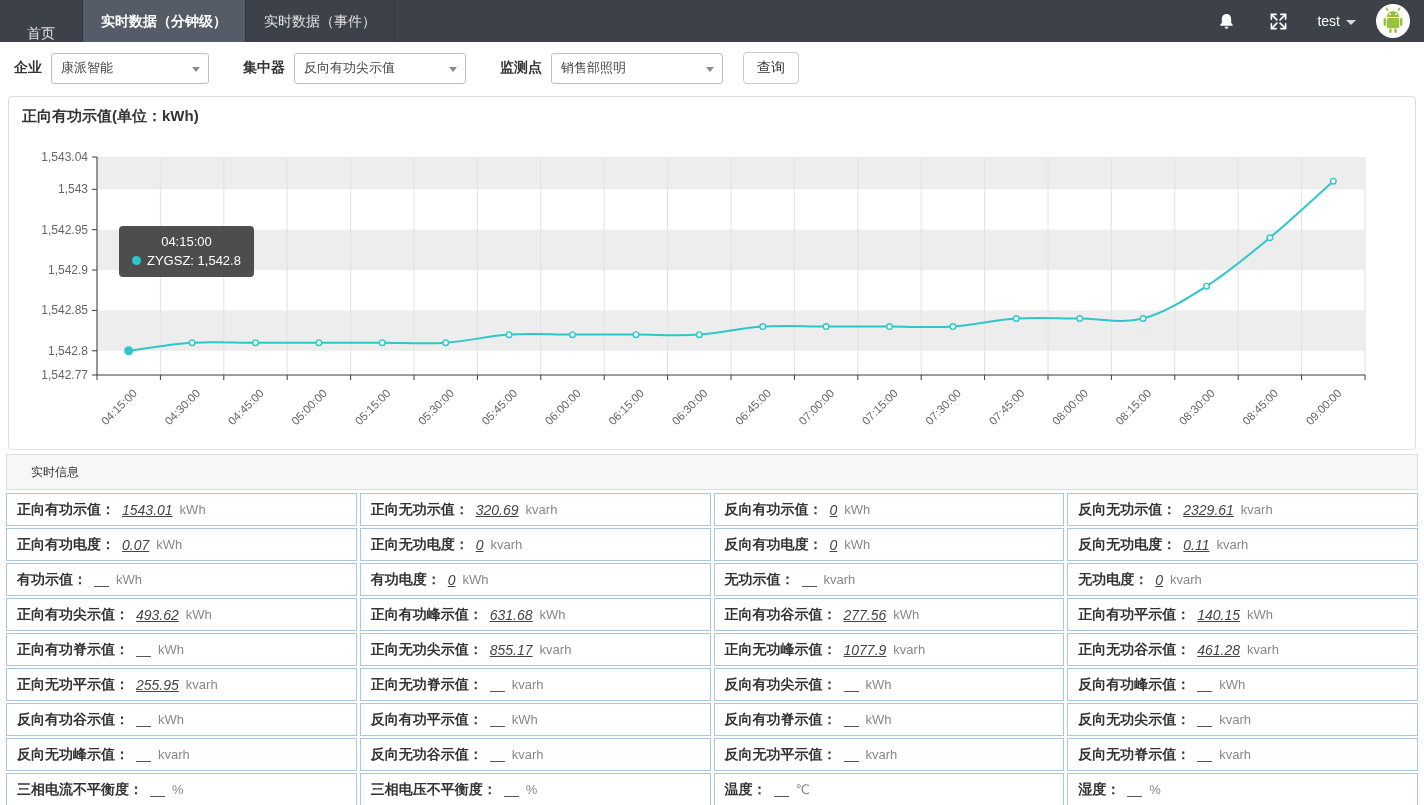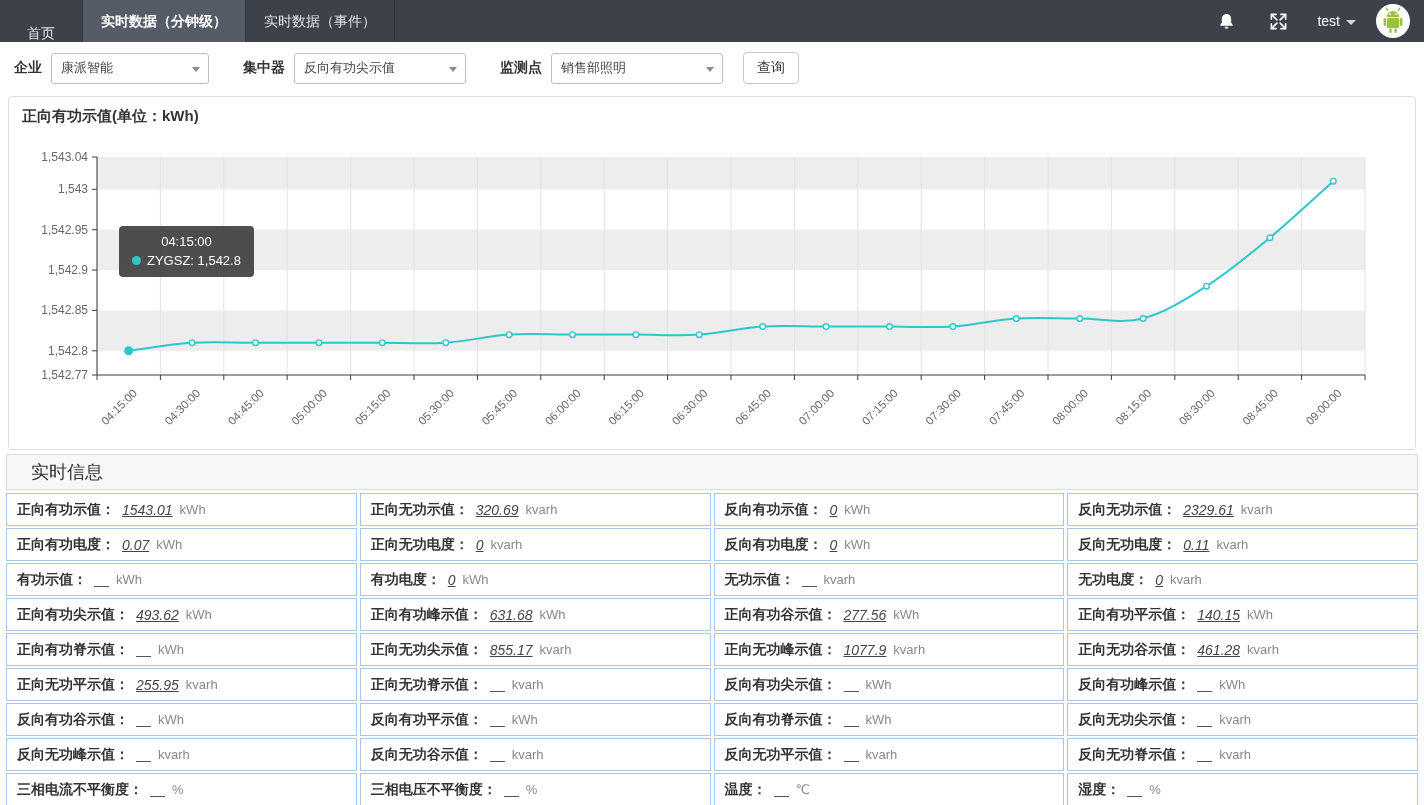--- a/index.html
+++ b/index.html
@@ -44,21 +44,21 @@
   #chart-svg text { font-family:"Liberation Sans","DejaVu Sans",sans-serif; }
   .tooltip { position:absolute; left:110px; top:129px; background:rgba(50,50,50,0.86);
     border-radius:4px; padding:6px 13px 7px; color:#fff; font-size:13px; line-height:19px;
     pointer-events:none; white-space:nowrap; }
   .tooltip .t-time { text-align:center; }
   .t-dot { display:inline-block; width:9px; height:9px; border-radius:50%; margin-right:6px; }
 
   
   .info-panel { margin:4px 6px 0; }
   .info-header { height:36px; line-height:34px; border:1px solid #ddd; background:#f7f7f7;
-    padding-left:24px; font-size:18px; color:#333; }
+    padding-left:24px; font-size:12px; color:#333; }
   .info-grid { margin-top:3px; display:grid; grid-template-columns:repeat(4,1fr); gap:2px 3px; }
   .cell { height:33px; border:1px solid #a9c6e2; background:#fff; display:flex;
     align-items:center; padding-left:10px; font-size:14px; overflow:hidden; white-space:nowrap; }
   .m-label { font-weight:bold; color:#333; margin-right:7px; }
   .m-value { font-style:italic; text-decoration:underline; color:#444; margin-right:7px; cursor:pointer; }
   .m-value.empty { width:15px; height:14px; border-bottom:1px solid #555; text-decoration:none; }
   .m-unit { color:#888; font-size:13px; }
 </style>
 </head>
 <body>

